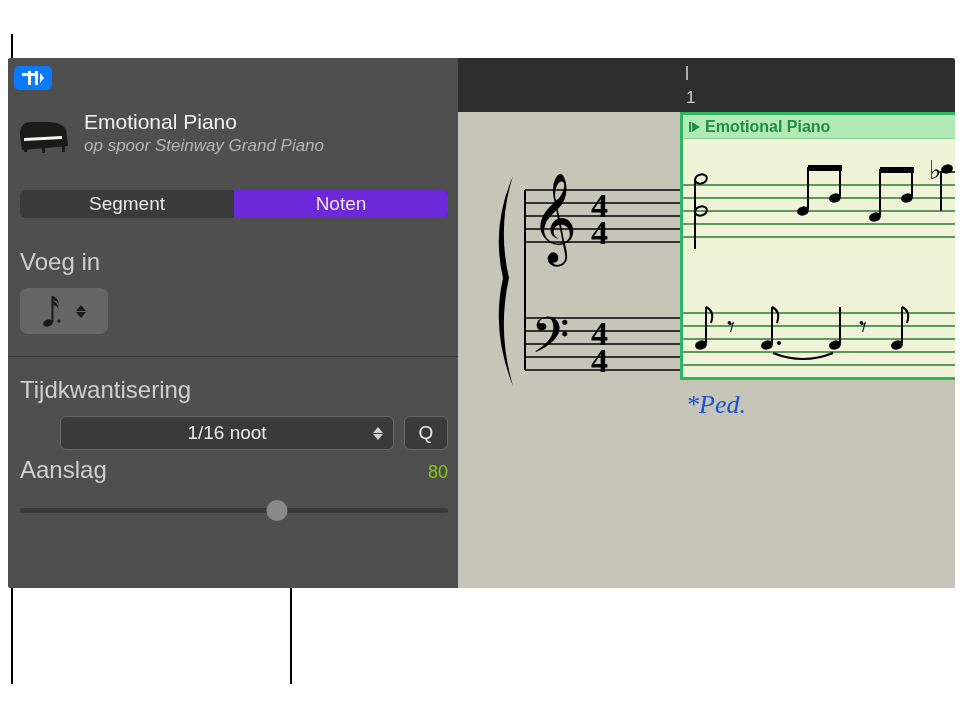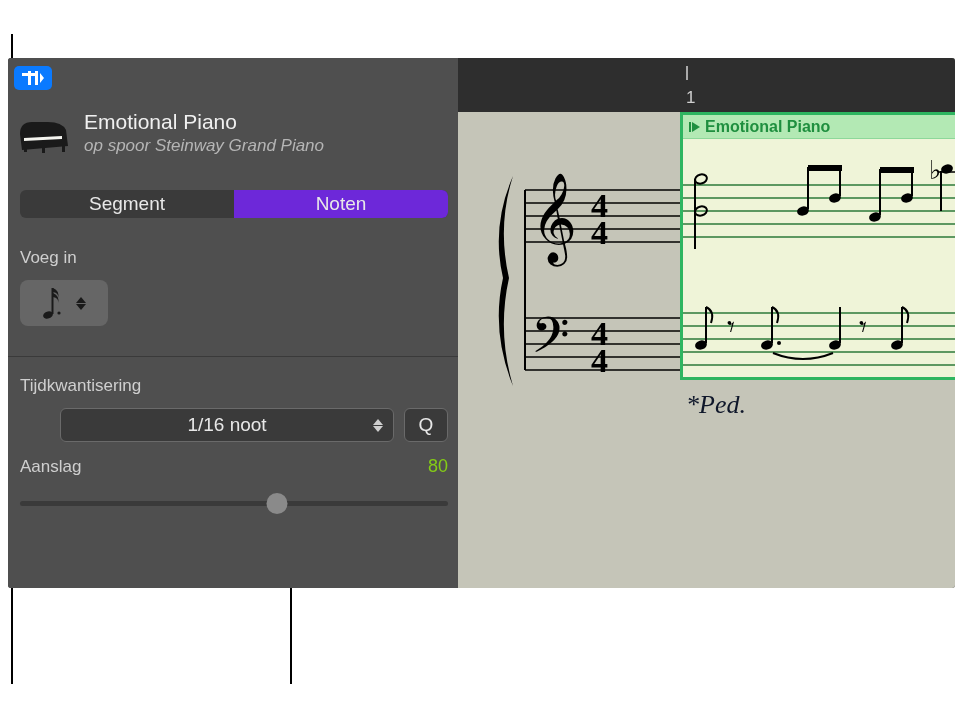--- a/index.html
+++ b/index.html
@@ -70,21 +70,21 @@
       flex: 1;
       display: flex;
       align-items: center;
       justify-content: center;
       font-size: 19px;
       color: #e8e8e8;
       cursor: pointer;
     }
     .seg-item.active { background: #6d28d9; }
     .insert-section { position: absolute; top: 190px; left: 12px; width: 428px; }
-    .label { color: #cfcfcf; font-size: 17px; margin-bottom: 12px; }
+    .label { color: #cfcfcf; font-size: 24px; margin-bottom: 12px; }
     .note-dropdown {
       width: 88px;
       height: 46px;
       background: #666666;
       border-radius: 8px;
       display: flex;
       align-items: center;
       justify-content: center;
       gap: 8px;
       position: relative;
@@ -210,21 +210,21 @@
       width: 198px;
       height: 230px;
     }
     .pedal-mark {
       position: absolute;
       top: 332px;
       left: 228px;
       font-family: "Times New Roman", serif;
       font-style: italic;
       font-size: 26px;
-      color: #0f172a;
+      color: #1d4ed8;
     }
     
     .callout {
       position: absolute;
       background: #000;
     }
     .callout.v { width: 1.5px; }
   </style>
 </head>
 <body>

